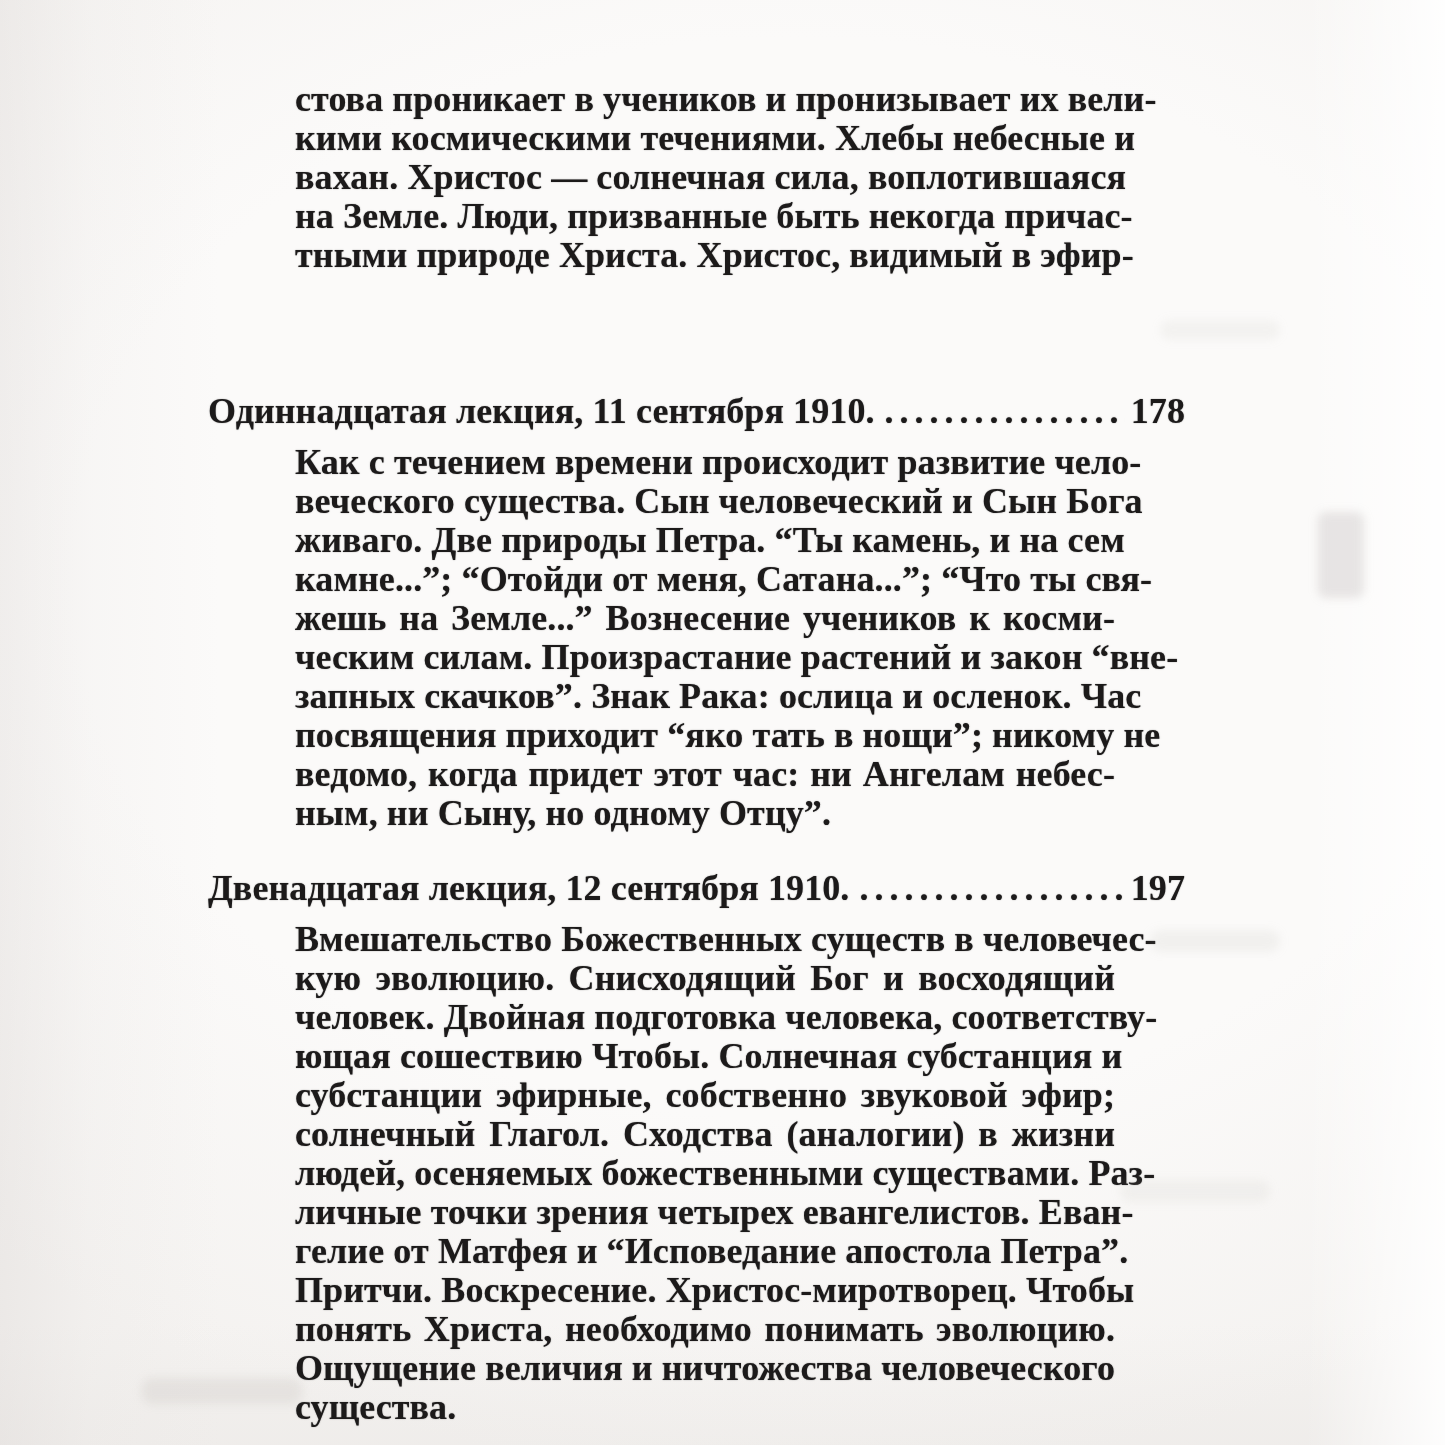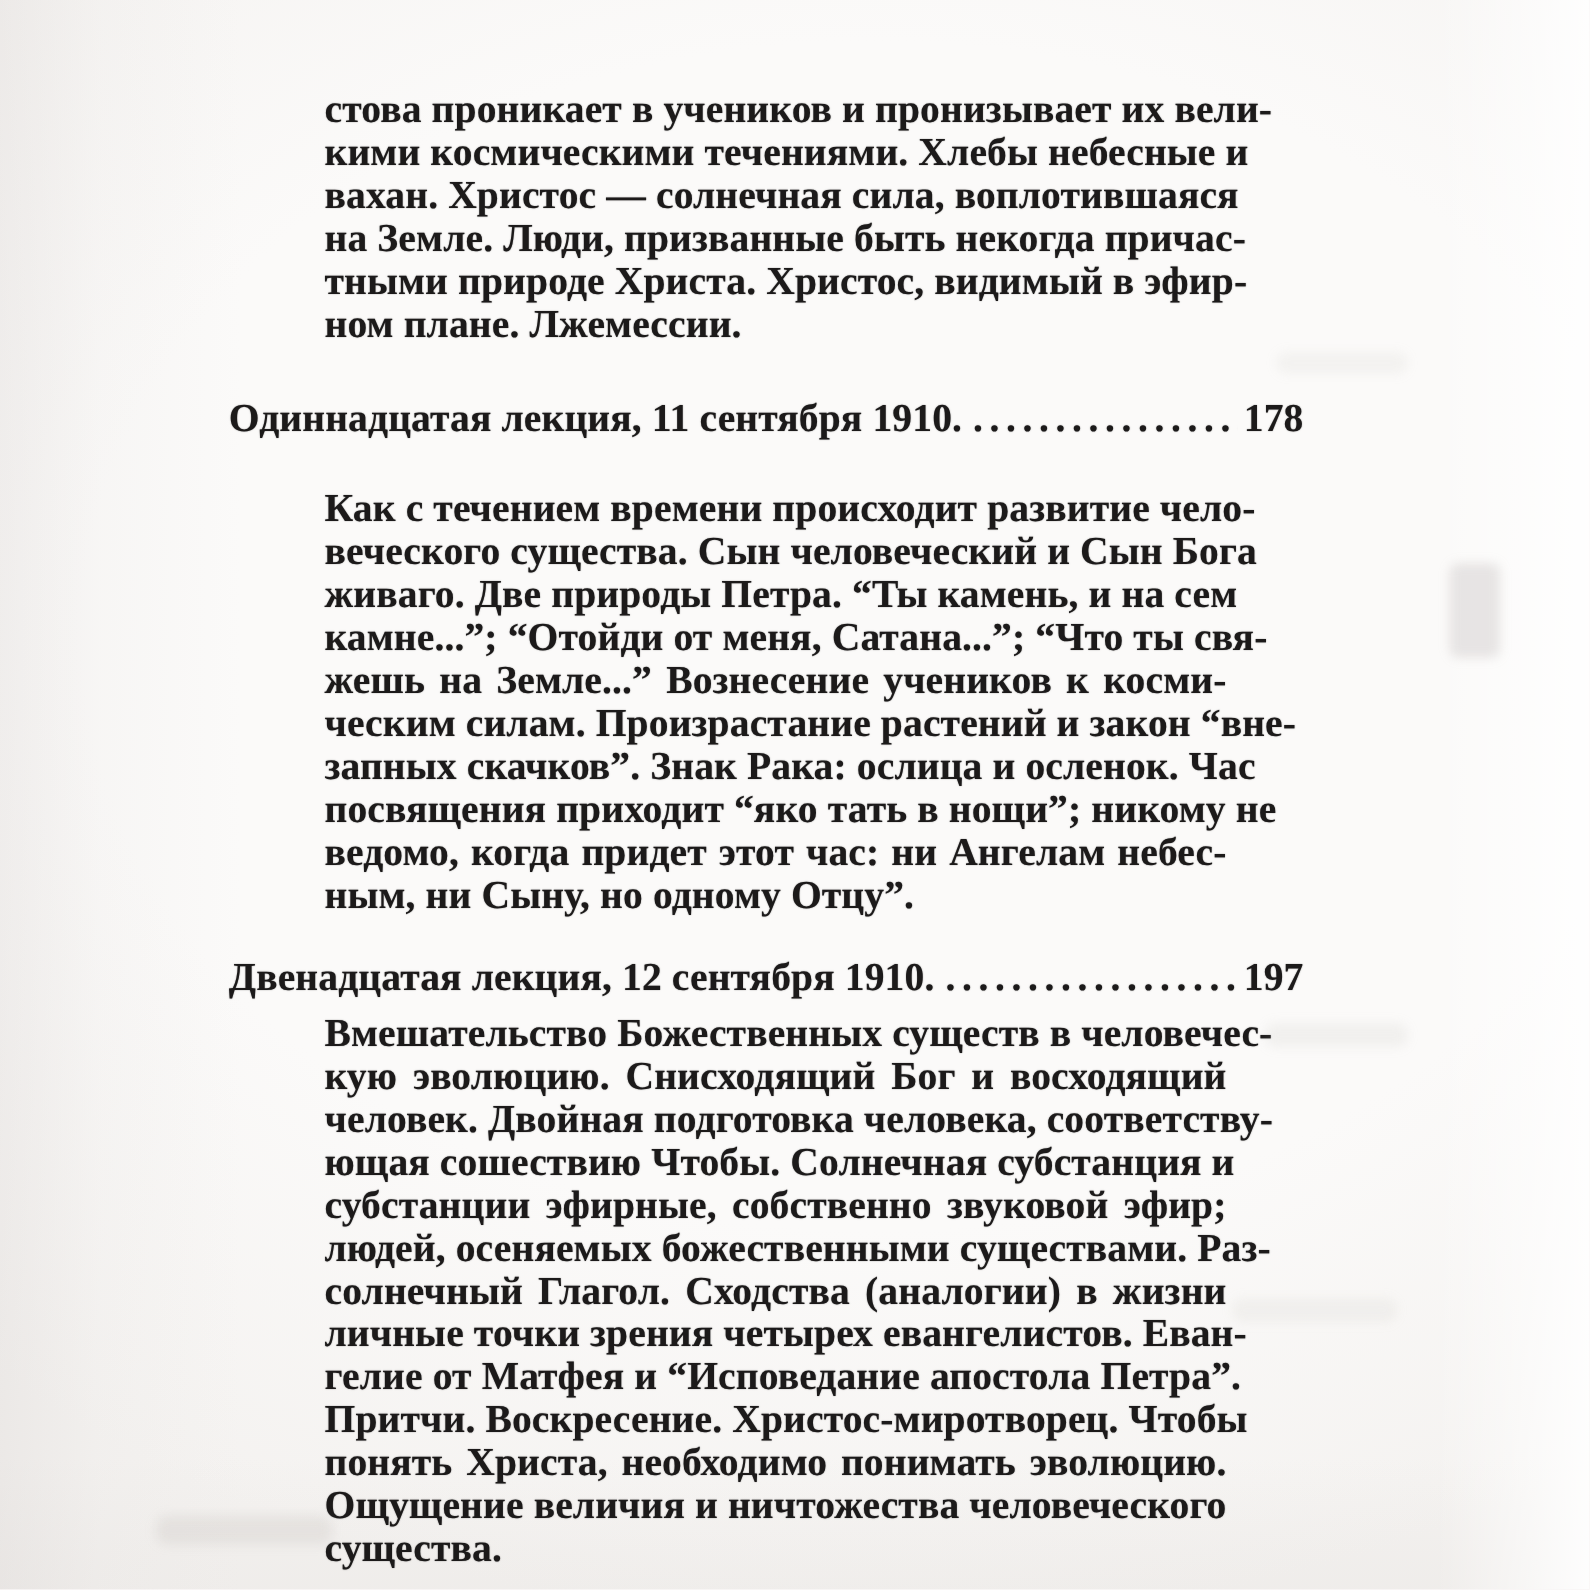--- a/index.html
+++ b/index.html
@@ -43,21 +43,21 @@
   }
   .cont-para  { top: 56px;  }
   .summary-1  { top: 419px; }
   .summary-2  { top: 896px; }
   .toc-row {
     left: 208px;
     width: 977px;
     display: flex;
     align-items: baseline;
   }
-  .heading-1 { top: 361px; align-items: center; }
+  .heading-1 { top: 392px; align-items: center; }
   .heading-2 { top: 869px; justify-content: center; }
   .toc-title { white-space: nowrap; }
   .toc-dots {
     flex: 1;
     overflow: hidden;
     white-space: nowrap;
     letter-spacing: 6px;
     margin: 0 6px 0 10px;
     min-width: 0;
   }
@@ -78,21 +78,20 @@
 <body>
 
 <div class="photo">
 
   <div class="block para cont-para">
       <div class="line">стова проникает в учеников и пронизывает их вели-</div>
       <div class="line">кими космическими течениями. Хлебы небесные и</div>
       <div class="line">вахан. Христос — солнечная сила, воплотившаяся</div>
       <div class="line">на Земле. Люди, призванные быть некогда причас-</div>
       <div class="line">тными природе Христа. Христос, видимый в эфир-</div>
-      <div class="line">ном плане. Лжемессии.</div>
     </div>
 
   <div class="block toc-row heading-1">
     <span class="toc-title">Одиннадцатая лекция, 11 сентября 1910.</span>
     <span class="toc-dots">........................................</span>
     <span class="toc-page">178</span>
   </div>
 
   <div class="block para summary-1">
       <div class="line">Как с течением времени происходит развитие чело-</div>
@@ -112,22 +111,22 @@
     <span class="toc-dots">........................................</span>
     <span class="toc-page">197</span>
   </div>
 
   <div class="block para summary-2">
       <div class="line">Вмешательство Божественных существ в человечес-</div>
       <div class="line">кую эволюцию. Снисходящий Бог и восходящий</div>
       <div class="line">человек. Двойная подготовка человека, соответству-</div>
       <div class="line">ющая сошествию Чтобы. Солнечная субстанция и</div>
       <div class="line">субстанции эфирные, собственно звуковой эфир;</div>
+      <div class="line">солнечный Глагол. Сходства (аналогии) в жизни</div>
       <div class="line">людей, осеняемых божественными существами. Раз-</div>
-      <div class="line">солнечный Глагол. Сходства (аналогии) в жизни</div>
       <div class="line">личные точки зрения четырех евангелистов. Еван-</div>
       <div class="line">гелие от Матфея и “Исповедание апостола Петра”.</div>
       <div class="line">Притчи. Воскресение. Христос-миротворец. Чтобы</div>
       <div class="line">понять Христа, необходимо понимать эволюцию.</div>
       <div class="line">Ощущение величия и ничтожества человеческого</div>
       <div class="line">существа.</div>
     </div>
 
   <div class="ghost ghost-1"></div>
   <div class="ghost ghost-2"></div>

